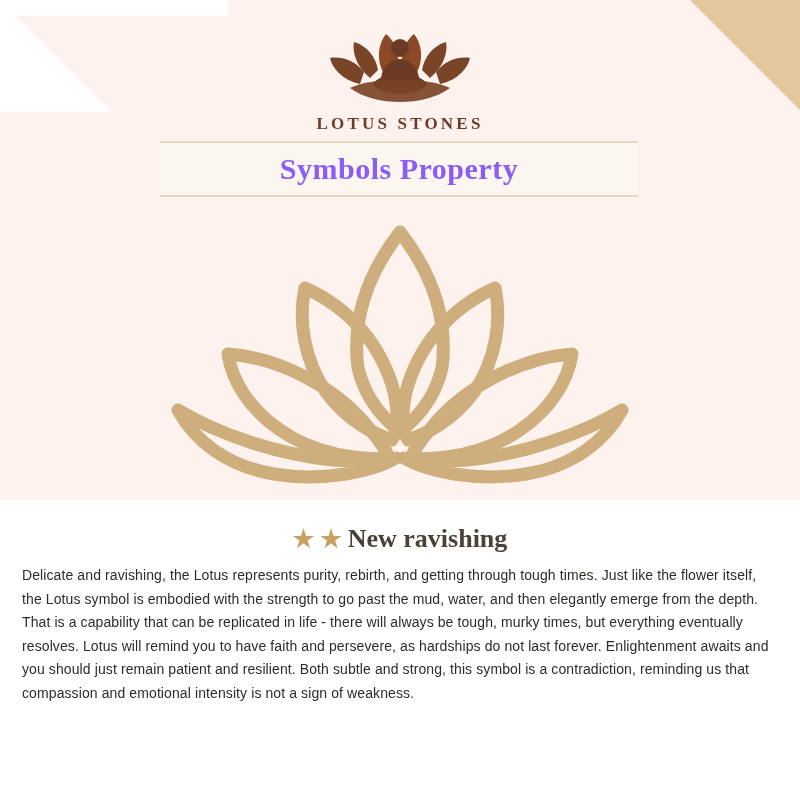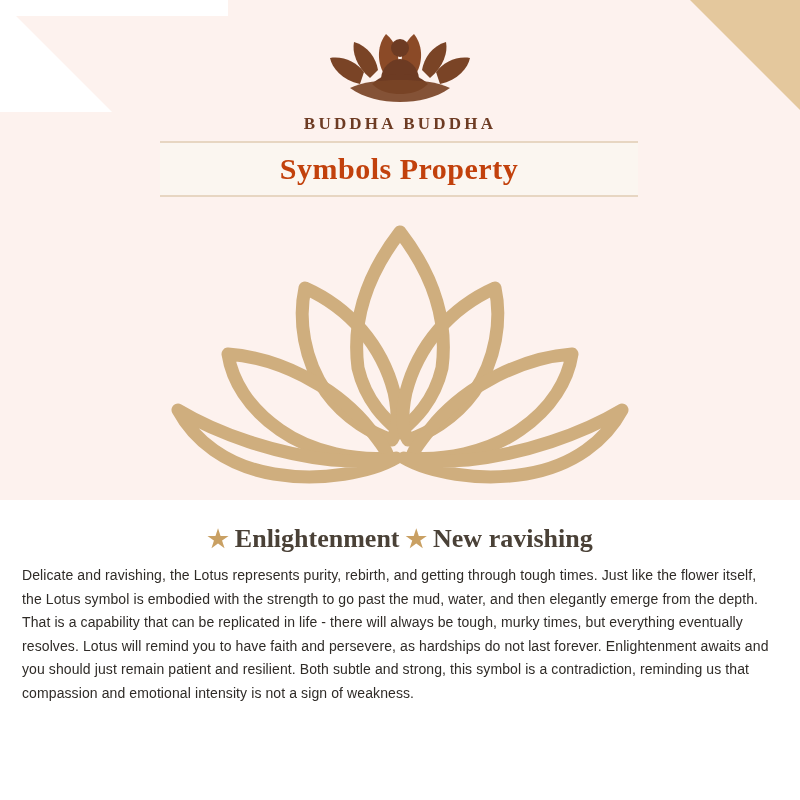--- a/index.html
+++ b/index.html
@@ -83,21 +83,21 @@
     border-bottom: 2px solid #e7d6c2;
     display: flex;
     align-items: center;
     justify-content: center;
     z-index: 4;
   }
   .title-banner .title {
     font-family: "Liberation Serif", serif;
     font-size: 30px;
     font-weight: bold;
-    color: #c2410c;
+    color: #8b5cf6;
     letter-spacing: 0.5px;
   }
 
   
   .lotus-wrap {
     position: absolute;
     top: 196px; left: 0; right: 0;
     display: flex;
     justify-content: center;
     z-index: 2;
@@ -196,21 +196,21 @@
       <g fill="#6d3b23">
 
         <circle cx="100" cy="26" r="9"></circle>
         <path d="M100 37 C110 37 118 46 119 56 L81 56 C82 46 90 37 100 37 Z"></path>
         <path d="M72 62 C80 54 90 52 100 52 C110 52 120 54 128 62 C120 70 110 72 100 72 C90 72 80 70 72 62 Z"></path>
       </g>
       <g fill="#7a4426">
         <path d="M50 66 C62 60 80 58 100 58 C120 58 138 60 150 66 C136 76 118 80 100 80 C82 80 64 76 50 66 Z" opacity="0.92"></path>
       </g>
     </svg>
-    <div class="logo-text">BUDDHA BUDDHA</div>
+    <div class="logo-text">LOTUS STONES</div>
   </div>
 
   <div class="title-banner">
     <div class="title">Symbols Property</div>
   </div>
 
   <div class="lotus-wrap">
     <svg width="600" height="300" viewBox="0 0 600 300">
       <g fill="none" stroke="#cfae7e" stroke-width="13" stroke-linejoin="round" stroke-linecap="round">
 
@@ -228,20 +228,19 @@
 
         <path d="M522 214 C482 238 424 258 368 264 C336 266 314 264 304 262 C328 276 378 286 426 278 C474 270 506 244 522 214 Z"></path>
       </g>
     </svg>
   </div>
 
 
   <div class="content-panel">
     <div class="headline">
       <span class="star">★</span>
-      <span class="h-word">Enlightenment</span>
       <span class="star">★</span>
       <span class="h-word">New ravishing</span>
     </div>
     <div class="body-text">Delicate and ravishing, the Lotus represents purity, rebirth, and getting through tough times. Just like the flower itself, the Lotus symbol is embodied with the strength to go past the mud, water, and then elegantly emerge from the depth. That is a capability that can be replicated in life - there will always be tough, murky times, but everything eventually resolves. Lotus will remind you to have faith and persevere, as hardships do not last forever. Enlightenment awaits and you should just remain patient and resilient. Both subtle and strong, this symbol is a contradiction, reminding us that compassion and emotional intensity is not a sign of weakness.</div>
   </div>
 
 </div>
 
 </body></html>

